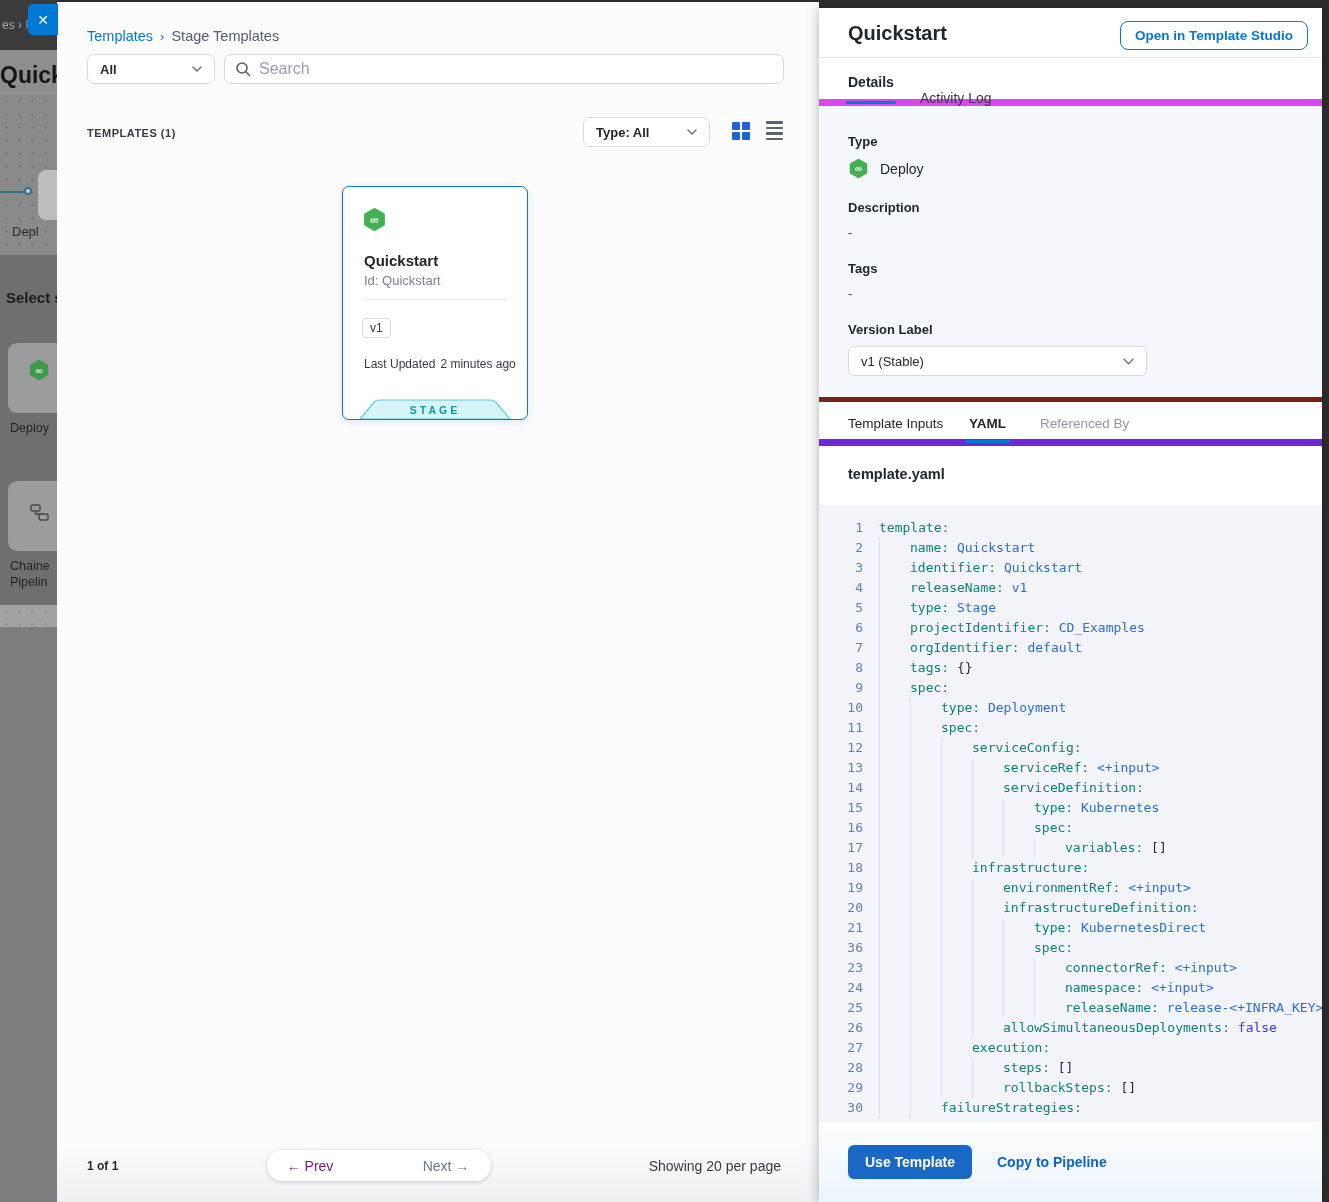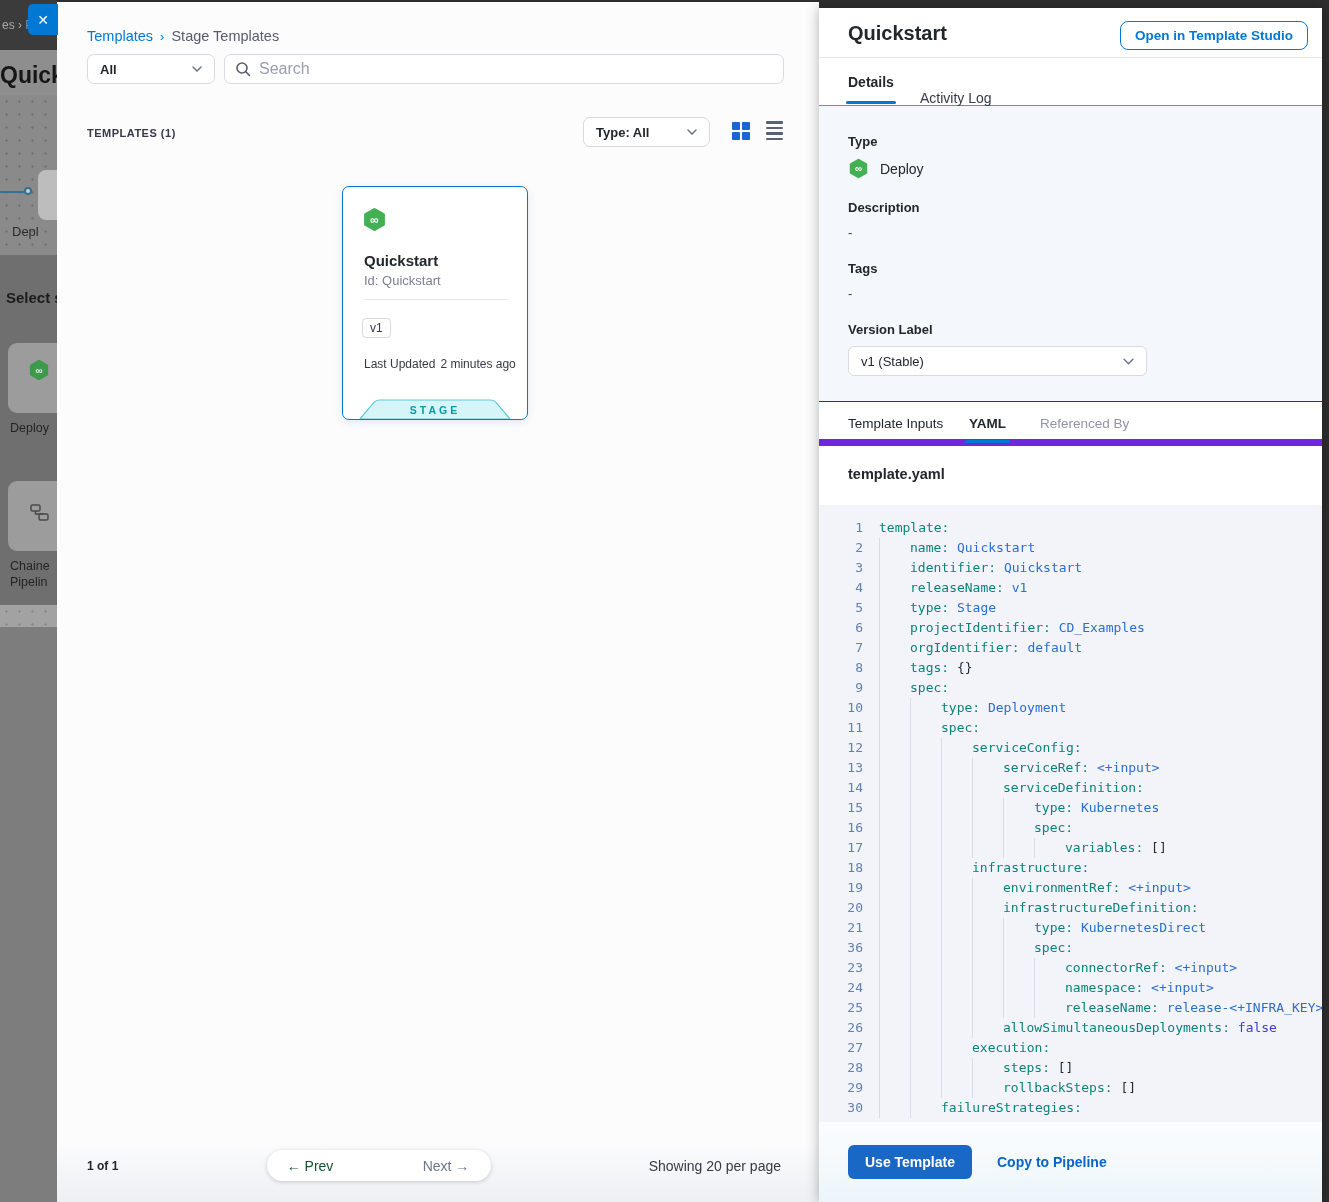--- a/index.html
+++ b/index.html
@@ -73,40 +73,40 @@
   .stage-badge { position:absolute; left:50%; transform:translateX(-50%); bottom:0; width:152px; height:20px; }
   .stage-badge svg { position:absolute; left:0; bottom:0; }
   .stage-badge .stage-text { position:absolute; width:100%; text-align:center; bottom:3px; font-size:10.5px;
     font-weight:bold; letter-spacing:3px; color:#0a98a6; }
 
   .pager { position:absolute; left:0; bottom:18px; width:762px; height:34px; }
   .pcount { position:absolute; left:30px; top:9px; font-size:12px; font-weight:bold; color:#22272d; }
   .pill { position:absolute; left:210px; top:0; width:224px; height:31px; background:#fff; border-radius:16px;
     box-shadow:0 1px 4px rgba(0,0,0,.18); display:flex; overflow:hidden; align-items:stretch; }
   .pill button { border:none; background:transparent; font-size:14px; cursor:pointer; font-family:inherit; }
-  .pg-prev { width:86px; color:#14532d; }
+  .pg-prev { width:86px; color:#701a75; }
   .pg-page { width:48px; background:#0278d5; color:#fff; font-weight:bold; }
   .pg-next { width:90px; color:#6b7588; }
   .showing { position:absolute; right:38px; top:8px; font-size:14px; color:#383946; }
 
   
   .panel { position:absolute; left:819px; top:8px; width:503px; height:1194px; background:#fff;
     box-shadow:0 0 12px rgba(0,0,0,.3); display:flex; flex-direction:column; }
   .p-header { height:50px; border-bottom:1px solid #e4e6ee; position:relative; flex:none; }
   .p-title { position:absolute; left:29px; top:14px; font-size:20px; font-weight:bold; }
   .studio-btn { position:absolute; right:14px; top:13px; border:1px solid #0278d5; background:#fff; color:#0278d5;
     font-size:13.5px; font-weight:bold; border-radius:8px; padding:6px 14px; cursor:pointer; font-family:inherit; }
-  .p-tabs { height:48px; position:relative; flex:none; border-bottom:1px solid #d946ef; }
+  .p-tabs { height:48px; position:relative; flex:none; border-bottom:7px solid #d946ef; }
   .tab { position:absolute; top:16px; font-size:14px; cursor:pointer; }
   .tab-details { left:29px; font-weight:bold; }
   .tab-details::after { content:""; position:absolute; left:-2px; right:-2px; bottom:-14px; height:3px;
     background:#0278d5; border-radius:2px; }
   .tab-activity { left:101px; color:#383946;margin-top:16px; }
 
-  .p-details { height:296px; background:#f4f8fc; border-bottom:1px solid #7f1d1d; padding:28px 0 0 29px; flex:none; }
+  .p-details { height:296px; background:#f4f8fc; border-bottom:5px solid #7f1d1d; padding:28px 0 0 29px; flex:none; }
   .d-label { font-size:13px; font-weight:bold; color:#22272d; }
   .d-typerow { display:flex; align-items:center; gap:11px; margin-top:9px; font-size:14px; }
   .d-val { font-size:13px; color:#383946; margin-top:10px; }
   .mt { margin-top:21px; }
   .ver-select { margin-top:9px; width:299px; height:30px; background:#fff; border:1px solid #d8d9e3; border-radius:6px;
     display:flex; align-items:center; justify-content:space-between; padding:0 12px; font-size:13px; cursor:pointer; }
 
   .p-subtabs { height:44px; position:relative; flex:none; border-bottom:7px solid #6d28d9; background:#fff; }
   .stab { position:absolute; top:14px; font-size:13.5px; cursor:pointer; }
   .stab-inputs { left:29px; color:#22272d; }

